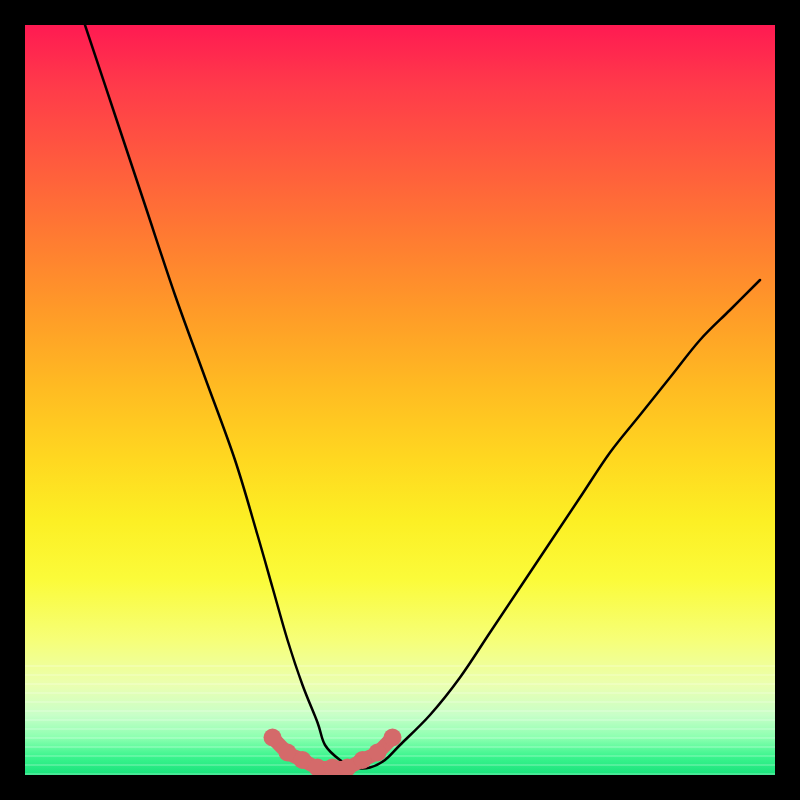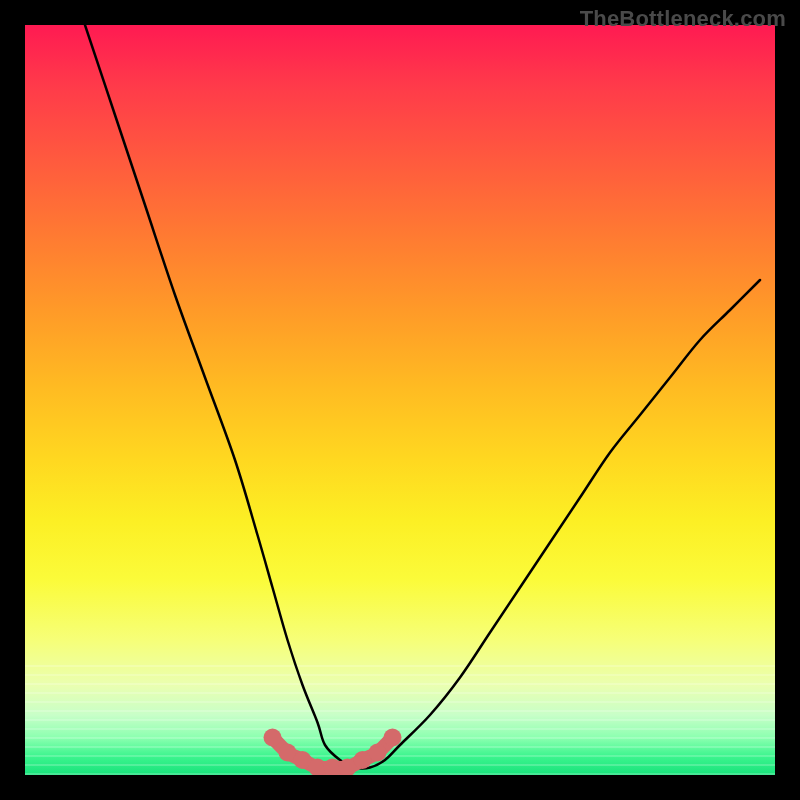--- a/index.html
+++ b/index.html
@@ -77,21 +77,20 @@
     width: 750px;
     height: 750px;
     z-index: 5;
     pointer-events: none;
   }
 </style>
 </head>
 <body>
 
 <div class="frame">
-  <div class="watermark">TheBottleneck.com</div>
 
   <div class="plot-area">
     <div class="stripes"></div>
     <svg class="curve" viewBox="0 0 750 750" preserveAspectRatio="none">
       <path id="main-curve" fill="none" stroke="#000000" stroke-width="2.5" stroke-linecap="round" d="M 60 0 C 65 15, 80 60, 90 90 C 100 120, 110 150, 120 180 C 130 210, 140 241.25, 150 270 C 160 298.75, 170 325, 180 352.5 C 190 380, 201.25000000000003 408.75, 210.00000000000003 435 C 218.75000000000003 461.25, 226.25 488.75, 232.5 510 C 238.75 531.25, 242.5 545, 247.5 562.5 C 252.5 580, 257.5 598.75, 262.5 615 C 267.5 631.25, 272.5 646.25, 277.5 660 C 282.5 673.75, 288.75 687.5, 292.5 697.5 C 296.25 707.5, 296.25 713.75, 300 720 C 303.75 726.25, 310 731.25, 315 735 C 320 738.75, 325 741.25, 330 742.5 C 335 743.75, 340 743.75, 345 742.5 C 350 741.25, 355 738.75, 360 735 C 365 731.25, 367.5 727.5, 375 720 C 382.5 712.5, 395 701.25, 405 690 C 415 678.75, 424.99999999999994 666.25, 434.99999999999994 652.5 C 444.99999999999994 638.75, 455 622.5, 465 607.5 C 475 592.5, 485 577.5, 495 562.5 C 505 547.5, 515 532.5, 525 517.5 C 535 502.5, 545 487.5, 555 472.5 C 565 457.5, 575 441.25, 585 427.5 C 595 413.75, 605 402.5, 615 390 C 625 377.5, 635 365, 645 352.5 C 655 340, 665 326.25000000000006, 675 315.00000000000006 C 685 303.75000000000006, 695 295, 705 285 C 715 275, 730 260, 735 255"></path>
       <path id="marker-curve" fill="none" stroke="#d46a6a" stroke-width="14" stroke-linecap="round" stroke-linejoin="round" d="M 247.5 712.5 C 250 715, 257.5 723.75, 262.5 727.5 C 267.5 731.25, 272.5 732.5, 277.5 735 C 282.5 737.5, 287.5 741.25, 292.5 742.5 C 297.5 743.75, 302.5 742.5, 307.5 742.5 C 312.5 742.5, 317.5 743.75, 322.5 742.5 C 327.5 741.25, 332.5 737.5, 337.5 735 C 342.5 732.5, 347.5 731.25, 352.5 727.5 C 357.5 723.75, 365 715, 367.5 712.5"></path>
       <g id="marker-dots">
           <circle cx="247.5" cy="712.5" r="9" fill="#d46a6a"></circle>
           <circle cx="262.5" cy="727.5" r="9" fill="#d46a6a"></circle>
           <circle cx="277.5" cy="735" r="9" fill="#d46a6a"></circle>

